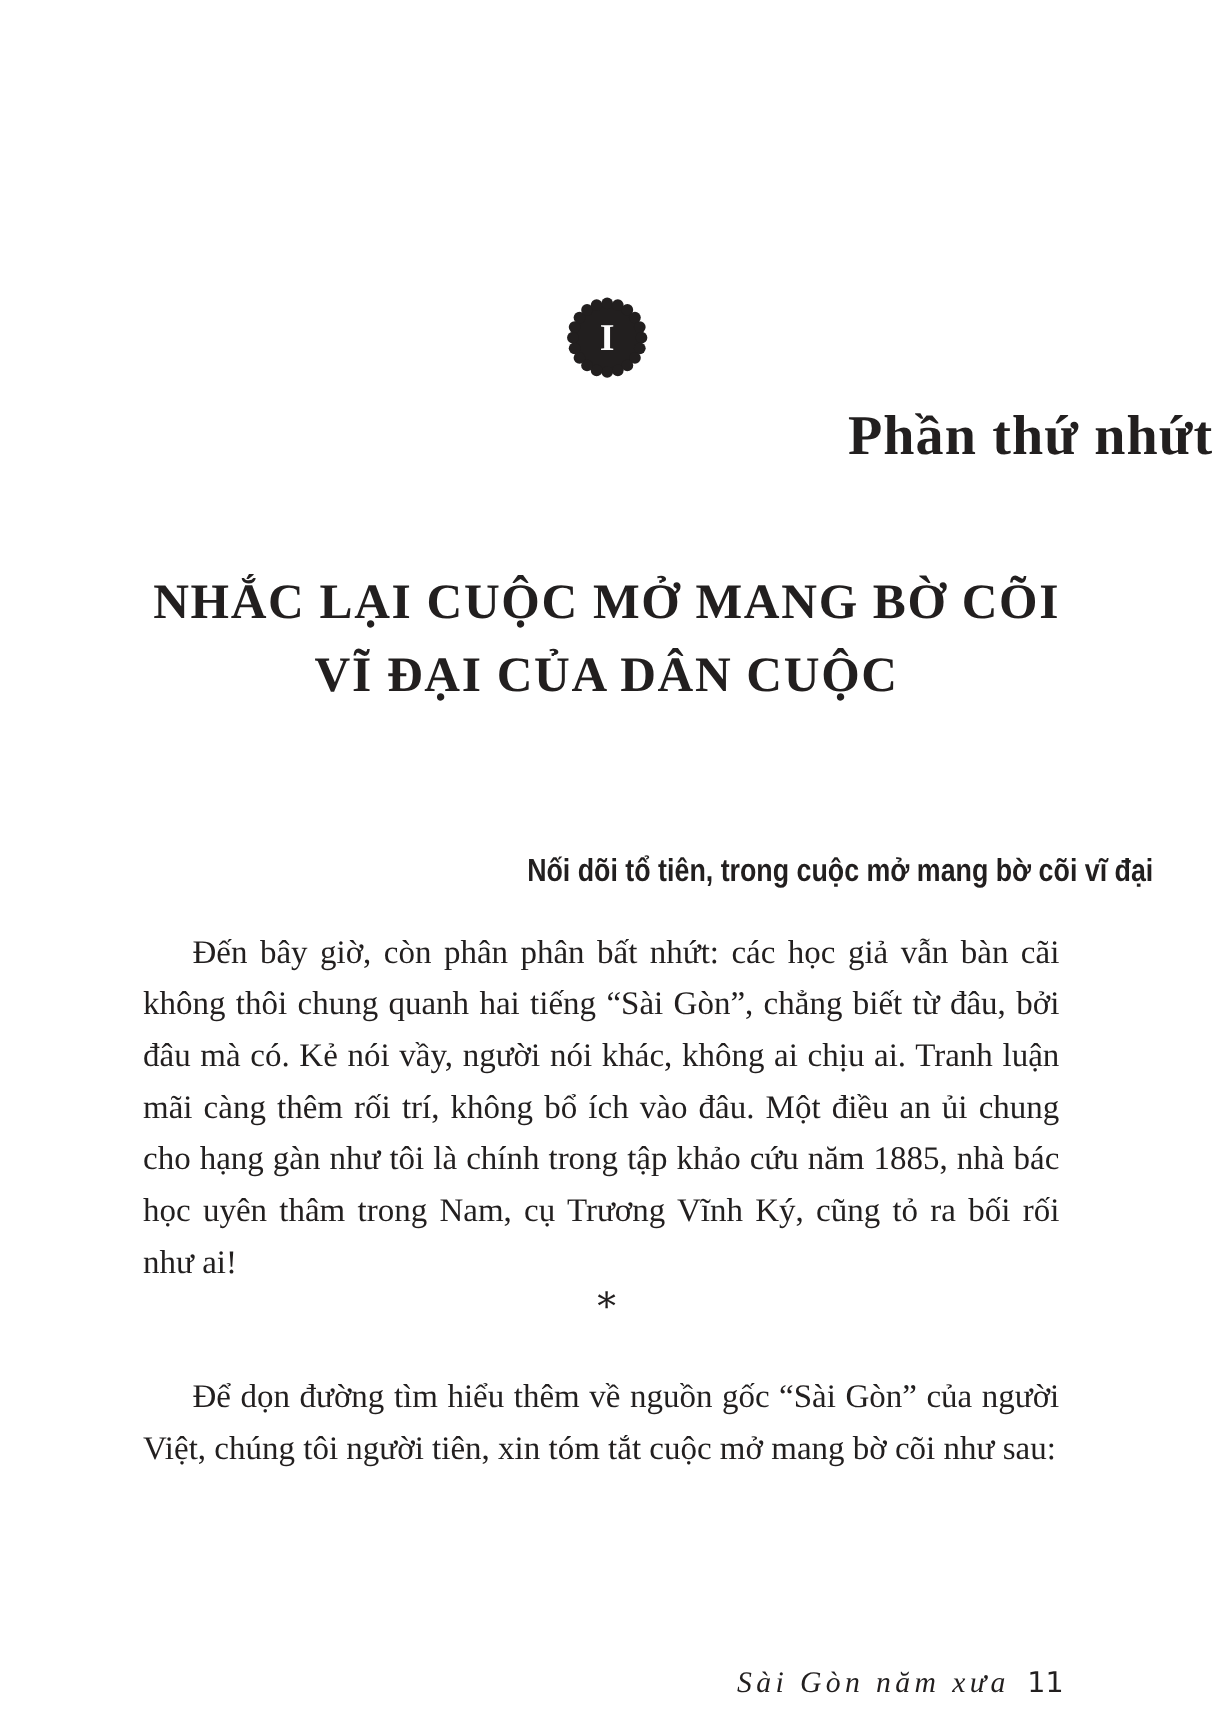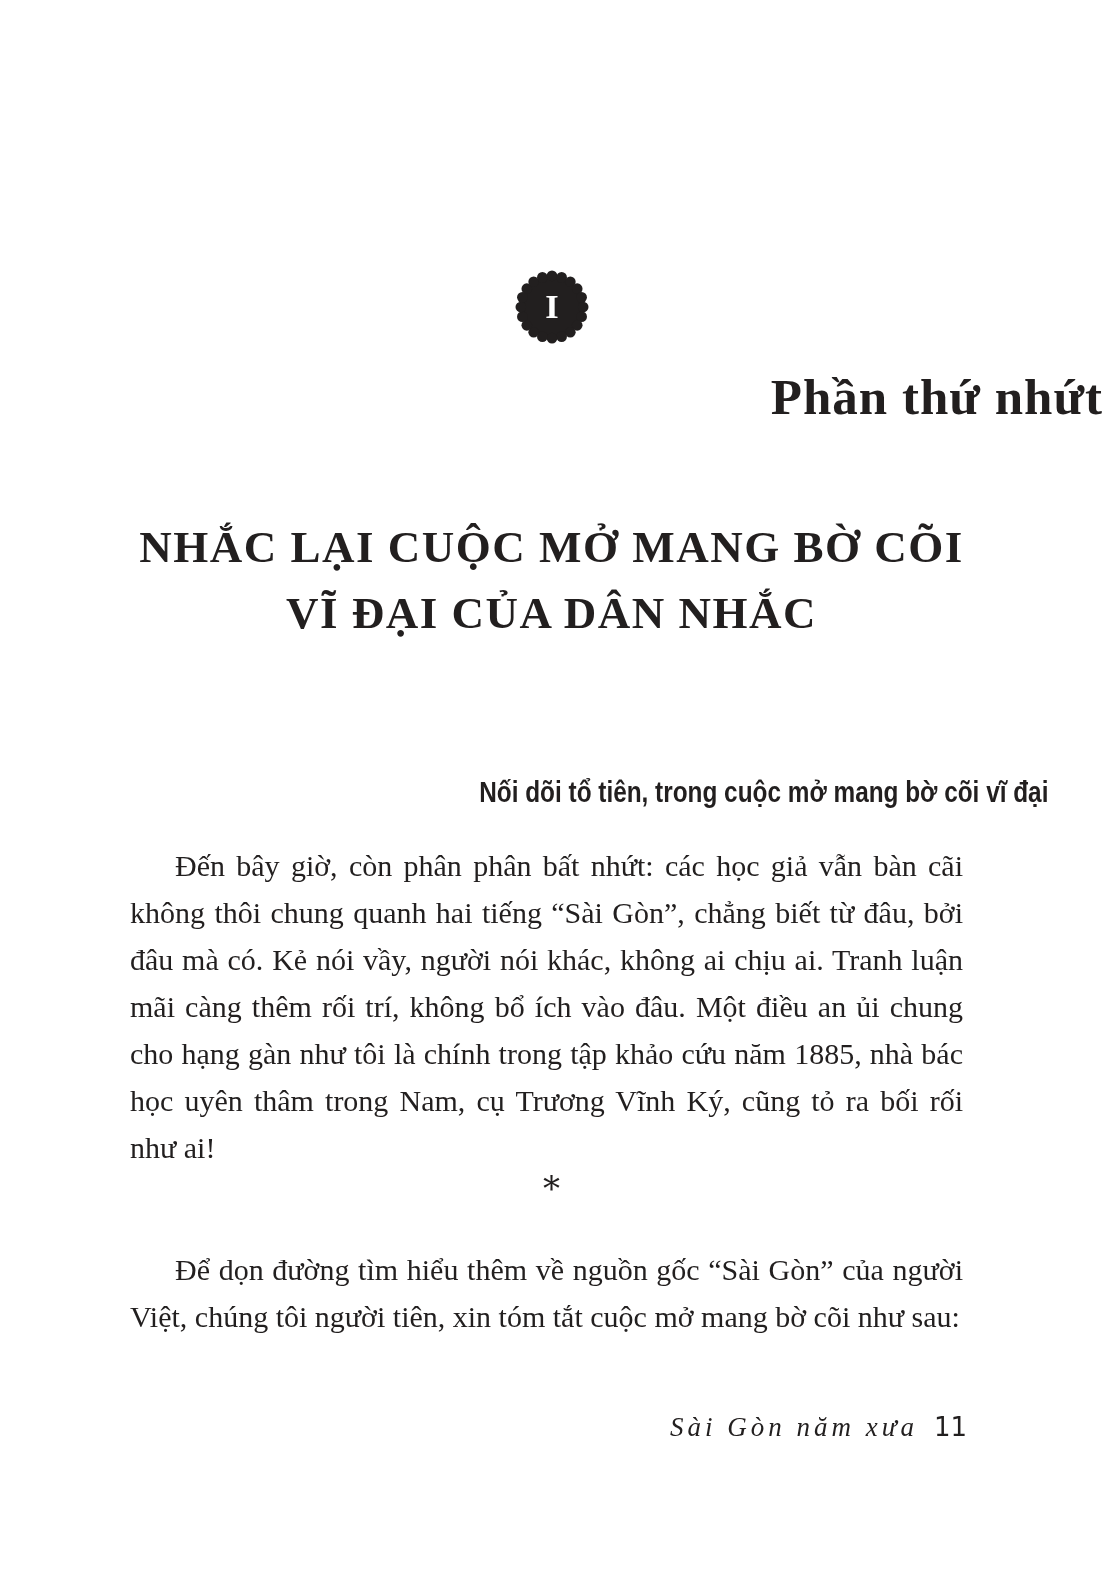--- a/index.html
+++ b/index.html
@@ -107,21 +107,21 @@
     text-align: center;
     font-family: "DejaVu Serif", serif;
     font-size: 34px;
     line-height: 40px;
     color: #221f1f;
   }
 
   
   .footer {
     position: absolute;
-    top: 1410px;
+    top: 1512px;
     right: 136px;
     font-size: 27px;
     line-height: 34px;
     color: #221f1f;
     white-space: nowrap;
   }
   .footer .book-title {
     font-family: "Liberation Serif", serif;
     font-style: italic;
     letter-spacing: 4px;
@@ -167,21 +167,21 @@
           </g>
       </g>
       <text x="50" y="64" text-anchor="middle" font-family="Liberation Serif, serif" font-weight="700" font-size="42" fill="#ffffff">I</text>
     </svg>
   </div>
 
   <h2 class="part-label">Phần thứ nhứt</h2>
 
   <h1 class="title">
     <span class="title-line">NHẮC LẠI CUỘC MỞ MANG BỜ CÕI</span>
-    <span class="title-line">VĨ ĐẠI CỦA DÂN NHẮC</span>
+    <span class="title-line">VĨ ĐẠI CỦA DÂN CUỘC</span>
   </h1>
 
   <h3 class="subheading">
     <span class="condense">Nối dõi tổ tiên, trong cuộc mở mang bờ cõi vĩ đại</span>
   </h3>
 
   <p class="body-para para1">Đến bây giờ, còn phân phân bất nhứt: các học giả vẫn bàn cãi không thôi chung quanh hai tiếng “Sài Gòn”, chẳng biết từ đâu, bởi đâu mà có. Kẻ nói vầy, người nói khác, không ai chịu ai. Tranh luận mãi càng thêm rối trí, không bổ ích vào đâu. Một điều an ủi chung cho hạng gàn như tôi là chính trong tập khảo cứu năm 1885, nhà bác học uyên thâm trong Nam, cụ Trương Vĩnh Ký, cũng tỏ ra bối rối như ai!</p>
 
   <div class="star">*</div>
 

